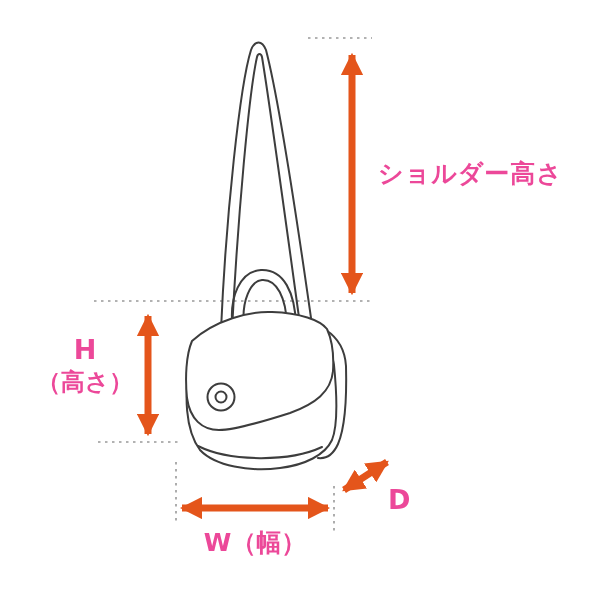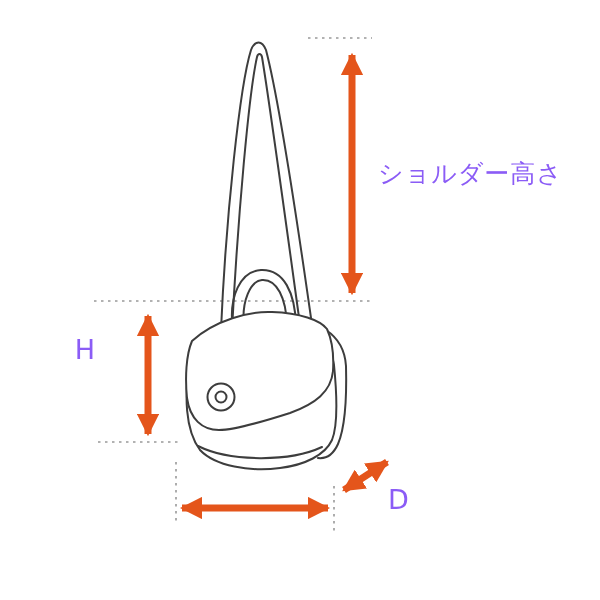--- a/index.html
+++ b/index.html
@@ -15,22 +15,22 @@
     overflow: hidden;
     font-family: "DejaVu Sans", "Liberation Sans", sans-serif;
   }
   .stage svg {
     position: absolute;
     left: 0;
     top: 0;
   }
   .label {
     position: absolute;
-    color: #8b5cf6;
-    font-weight: 400;
+    color: #ec4899;
+    font-weight: 700;
     white-space: nowrap;
     line-height: 1.15;
   }
   .label-shoulder {
     left: 378px;
     top: 160px;
     font-size: 25px;
     letter-spacing: 1px;
   }
   .label-h-block {
@@ -100,20 +100,22 @@
       <path d="M148,316 L148,434" marker-start="url(#ah)" marker-end="url(#ah)"></path>
       <path d="M182,508 L328,508" marker-start="url(#ah)" marker-end="url(#ah)"></path>
       <path d="M344,490 L387,462" marker-start="url(#ah)" marker-end="url(#ah)"></path>
     </g>
   </svg>
 
   <div class="label label-shoulder">ショルダー高さ</div>
 
   <div class="label label-h-block">
     <div class="label-h-letter">H</div>
+    <div class="label-h-sub">（高さ）</div>
   </div>
 
+  <div class="label label-w">W（幅）</div>
 
   <div class="label label-d-block">
     <div class="label-d-letter">D</div>
   </div>
 
 </div>
 
 </body></html>

